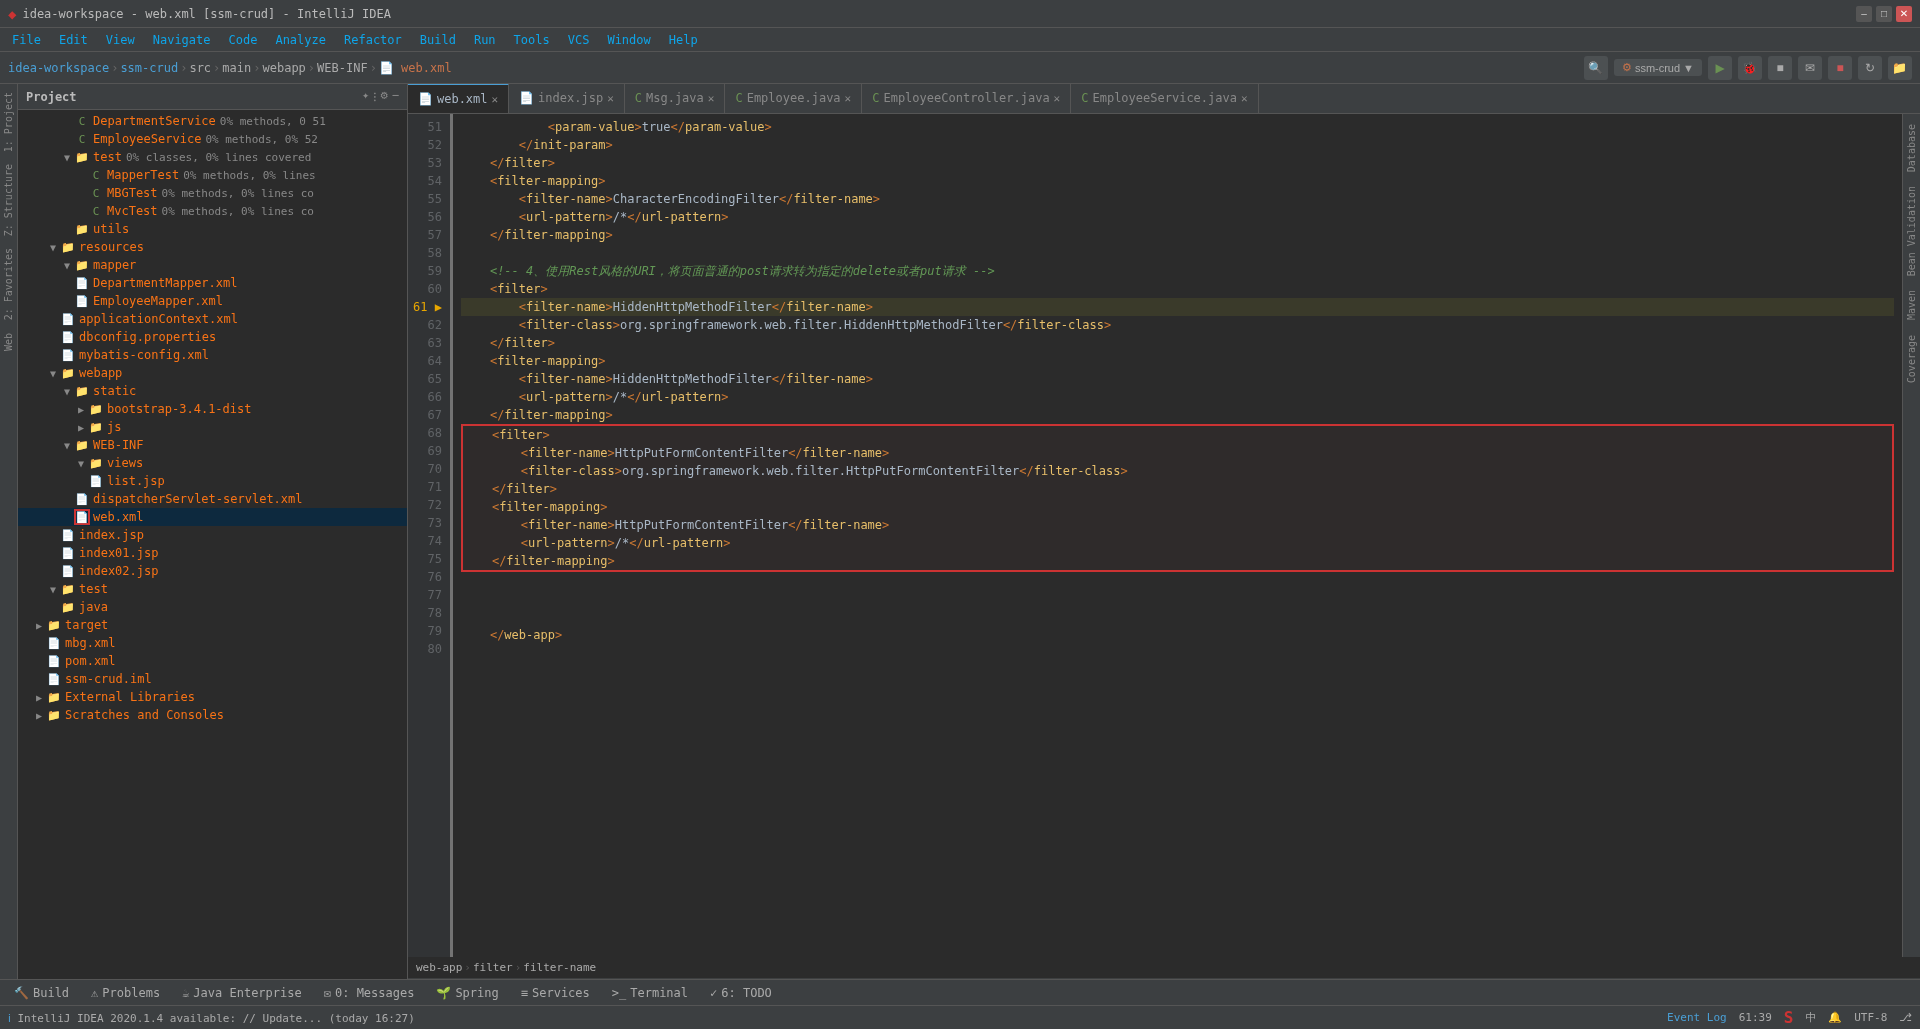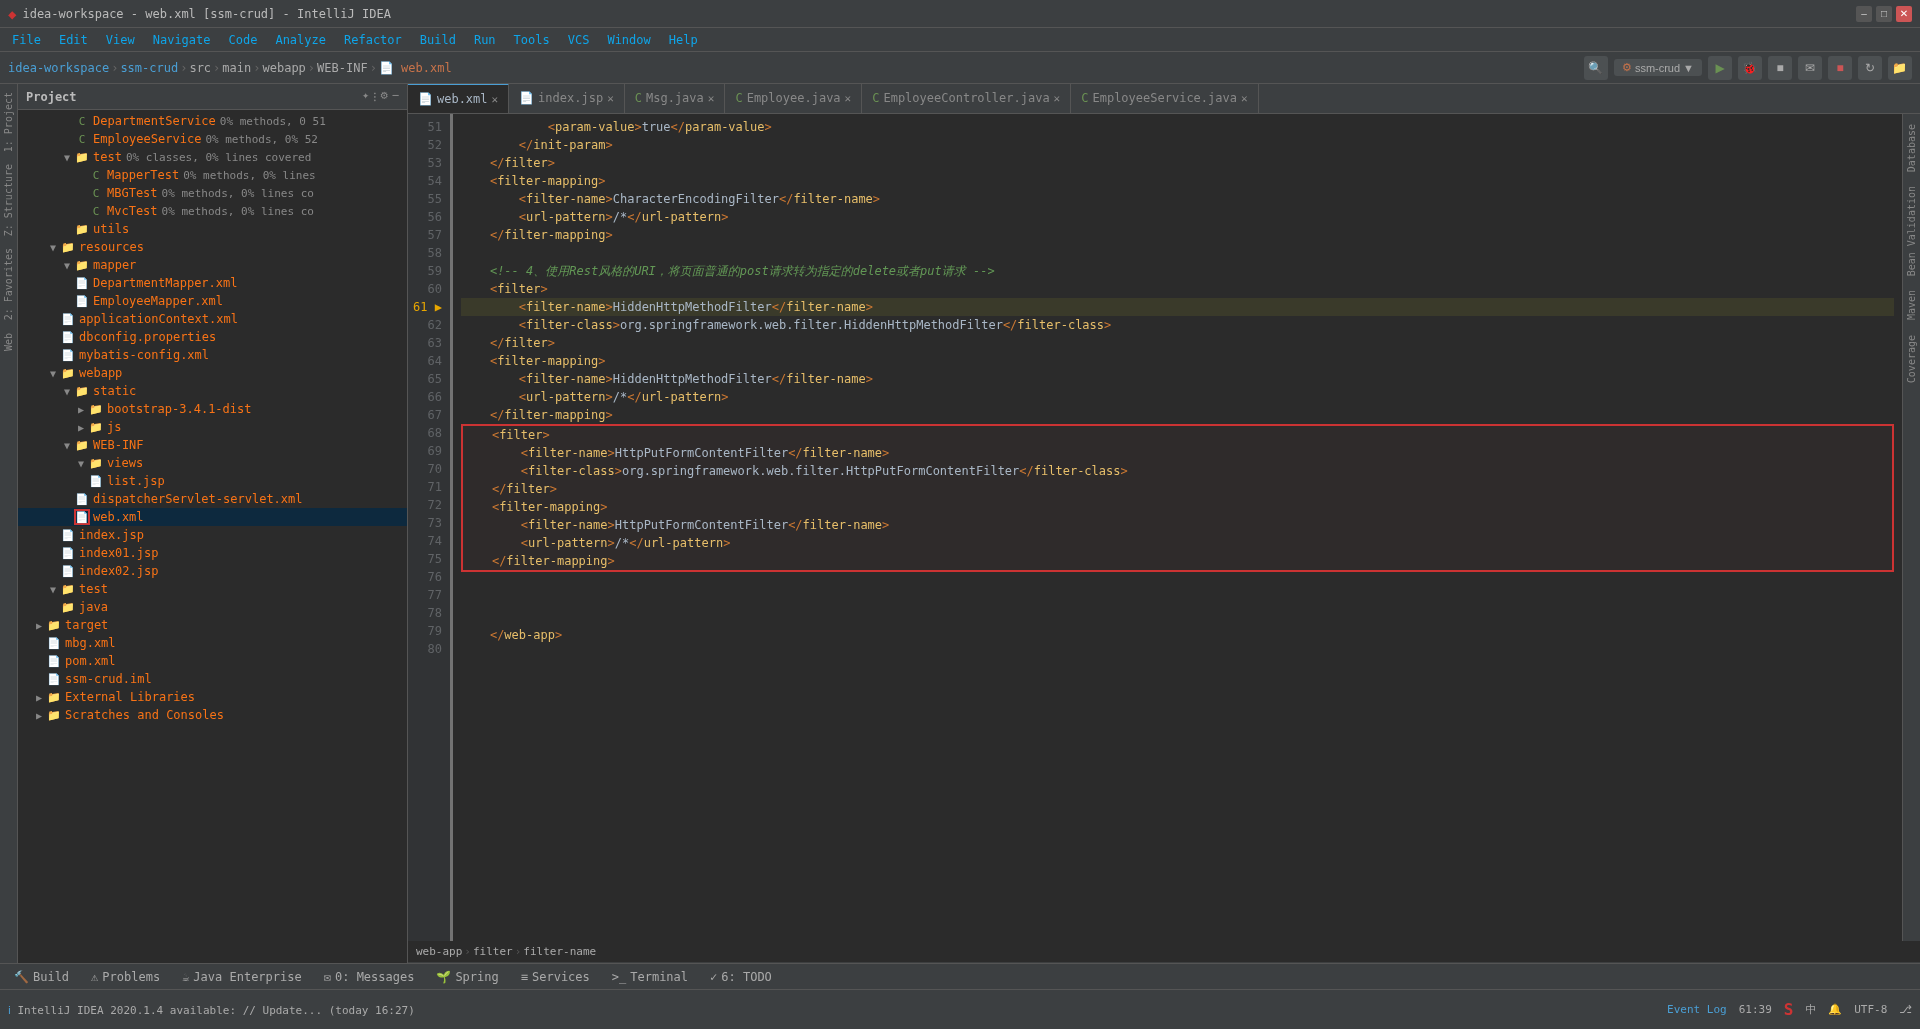--- a/index.html
+++ b/index.html
@@ -68,21 +68,21 @@
 
     
     .right-panel { width: 18px; background: #3c3f41; border-left: 1px solid #555; display: flex; flex-direction: column; align-items: center; gap: 2px; padding-top: 4px; }
     .right-panel-item { writing-mode: vertical-rl; transform: rotate(180deg); color: #888; font-size: 10px; padding: 6px 2px; cursor: pointer; }
 
     
     .bottom-tabs { background: #3c3f41; height: 26px; display: flex; align-items: center; border-top: 1px solid #555; padding: 0 4px; gap: 2px; }
     .bottom-tab { padding: 2px 10px; color: #aaa; font-size: 12px; cursor: pointer; display: flex; align-items: center; gap: 4px; border-radius: 2px; }
 
     
-    .status-bar { background: #3c3f41; height: 40px; display: flex; align-items: center; justify-content: space-between; padding: 0 8px; border-top: 1px solid #555; }
+    .status-bar { background: #3c3f41; height: 24px; display: flex; align-items: center; justify-content: space-between; padding: 0 8px; border-top: 1px solid #555; }
     .status-left { color: #aaa; font-size: 11px; }
     .status-right { display: flex; align-items: center; gap: 12px; color: #aaa; font-size: 11px; }
 
     
     .breadcrumb-bar { background: #2b2b2b; height: 22px; display: flex; align-items: center; padding: 0 8px; border-bottom: 1px solid #3d3f40; }
     .breadcrumb-path { color: #888; font-size: 11px; display: flex; align-items: center; gap: 2px; }
     .breadcrumb-path span { color: #aaa; }
     .breadcrumb-path .sep { color: #555; }
 
     

